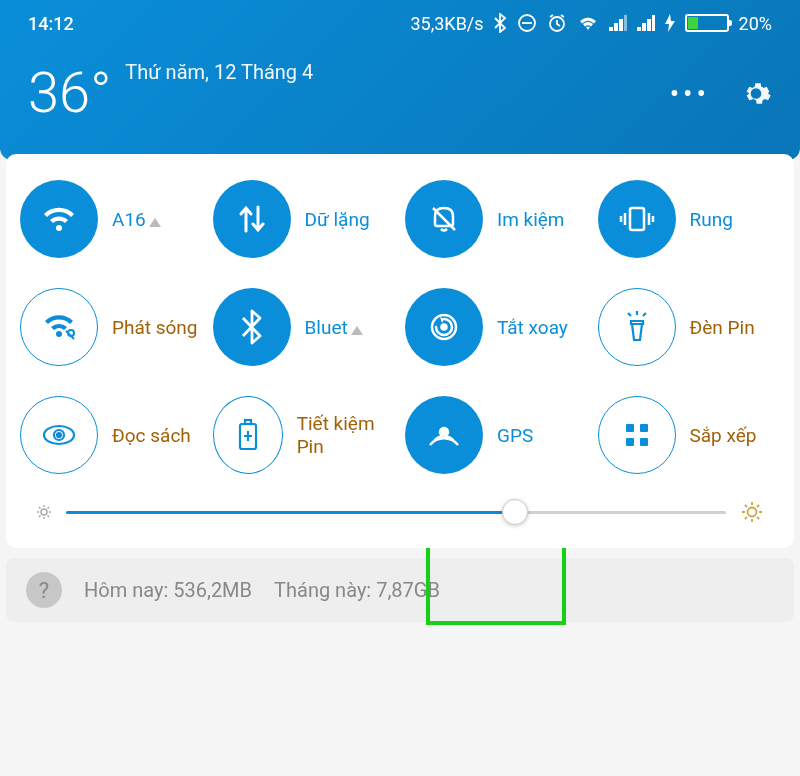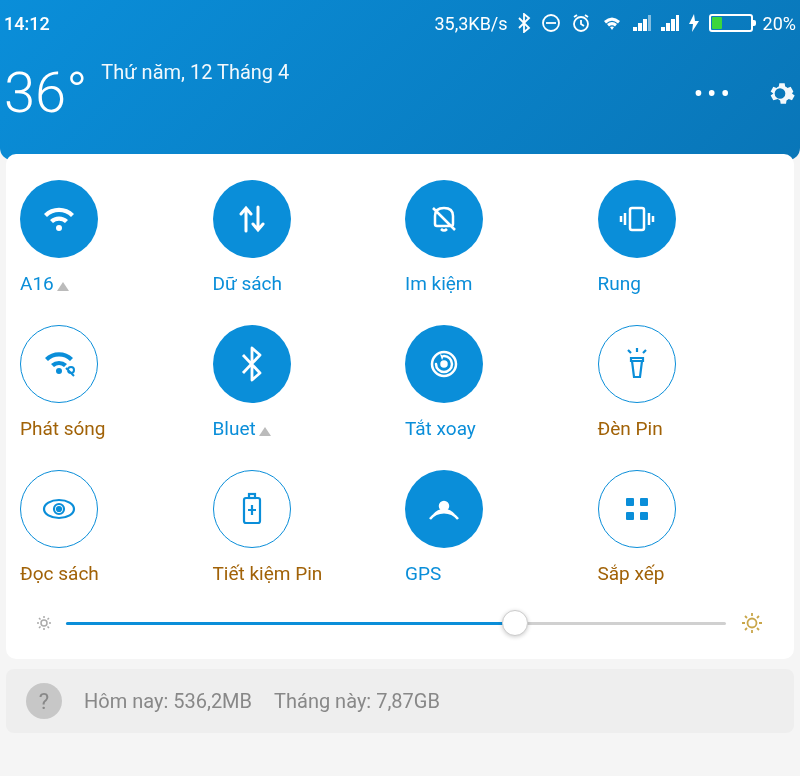--- a/index.html
+++ b/index.html
@@ -1,31 +1,31 @@
 <!DOCTYPE html>
 <html><head>
 <meta charset="utf-8">
 <style>
 *{margin:0;padding:0;box-sizing:border-box;font-family:-apple-system,Roboto,sans-serif}
 body{width:800px;height:776px;background:#f5f5f5;position:relative;overflow:hidden}
-.header{background:linear-gradient(135deg,#0a8ed9 0%,#0976b8 100%);color:#fff;padding:8px 4px 28px;height:160px;border-radius:0 0 12px 12px}
+.header{background:linear-gradient(135deg,#0a8ed9 0%,#0976b8 100%);color:#fff;padding:8px 28px 28px;height:160px;border-radius:0 0 12px 12px}
 .status-bar{display:flex;justify-content:space-between;align-items:center;font-size:18px;font-weight:400;height:30px}
 .status-left{font-weight:500}
 .status-right{display:flex;align-items:center;gap:10px}
 .status-right .ico{display:inline-flex;align-items:center}
 .weather-row{display:flex;margin-top:22px;position:relative}
 .temp{font-size:56px;font-weight:300;margin-right:14px}
 .wloc{font-size:20px;opacity:.85;line-height:1.35}
 .wdate{font-size:20px;opacity:.95}
 .hdr-actions{position:absolute;right:0;top:50%;transform:translateY(-50%);display:flex;align-items:center;gap:30px}
 .dots{font-size:28px;letter-spacing:4px;cursor:pointer}
 .gear{cursor:pointer}
 .panel{background:#fff;margin:0 6px;border-radius:10px;padding:26px 14px 16px;margin-top:-6px;position:relative;z-index:2}
 .grid{display:grid;grid-template-columns:repeat(4,1fr);gap:30px 10px}
-.tile{display:flex;flex-direction:column;gap:14px;cursor:pointer;position:relative}
+.tile{display:flex;align-items:center;gap:14px;cursor:pointer;position:relative}
 .circ{width:78px;height:78px;border-radius:50%;display:flex;align-items:center;justify-content:center}
 .circ.on{background:#0a8ed9;color:#fff}
 .circ.off{background:transparent;border:1.5px solid #0a8ed9;color:#0a8ed9}
 .tlabel{font-size:19px;color:#a16207}
 .tlabel.on{color:#0a8ed9}
 .tri{width:0;height:0;border-left:6px solid transparent;border-right:6px solid transparent;border-bottom:9px solid #bbb;display:inline-block;margin-left:3px;vertical-align:-1px}
 .box-red{position:absolute;border:4px solid #e81010;pointer-events:none;left:30px;top:172px;width:356px;height:152px}
 .box-blue{position:absolute;border:4px solid #1414c8;pointer-events:none;left:224px;top:349px;width:165px;height:130px}
 .box-green{position:absolute;border:4px solid #16d016;pointer-events:none;left:426px;top:495px;width:140px;height:130px}
 .slider{display:flex;align-items:center;margin:26px 16px 8px;gap:14px}
@@ -120,21 +120,21 @@
         </div>
       <div class="tlabel on"><span>A16</span><span class="tri"></span></div>
     </div>
 
     <div class="tile">
       <div class="circ on">
           <svg width="30" height="36" viewBox="0 0 30 36" stroke="#fff" stroke-width="3" fill="none" stroke-linecap="round">
             <path d="M9 30 L9 8 M4 13 L9 7 L14 13 M21 6 L21 28 M16 23 L21 29 L26 23"></path>
           </svg>
         </div>
-      <div class="tlabel on">Dữ sách</div>
+      <div class="tlabel on">Dữ lặng</div>
     </div>
 
     <div class="tile">
       <div class="circ on">
           <svg width="34" height="34" viewBox="0 0 34 34" stroke="#fff" stroke-width="2.5" fill="none">
             <path d="M10 24 Q8 24 8 22 L8 14 Q8 6 17 6 Q26 6 26 14 L26 22 Q26 24 24 24 Z M14 27 Q17 30 20 27 M6 6 L28 28"></path>
           </svg>
         </div>
       <div class="tlabel on">Im kiệm</div>
     </div>

